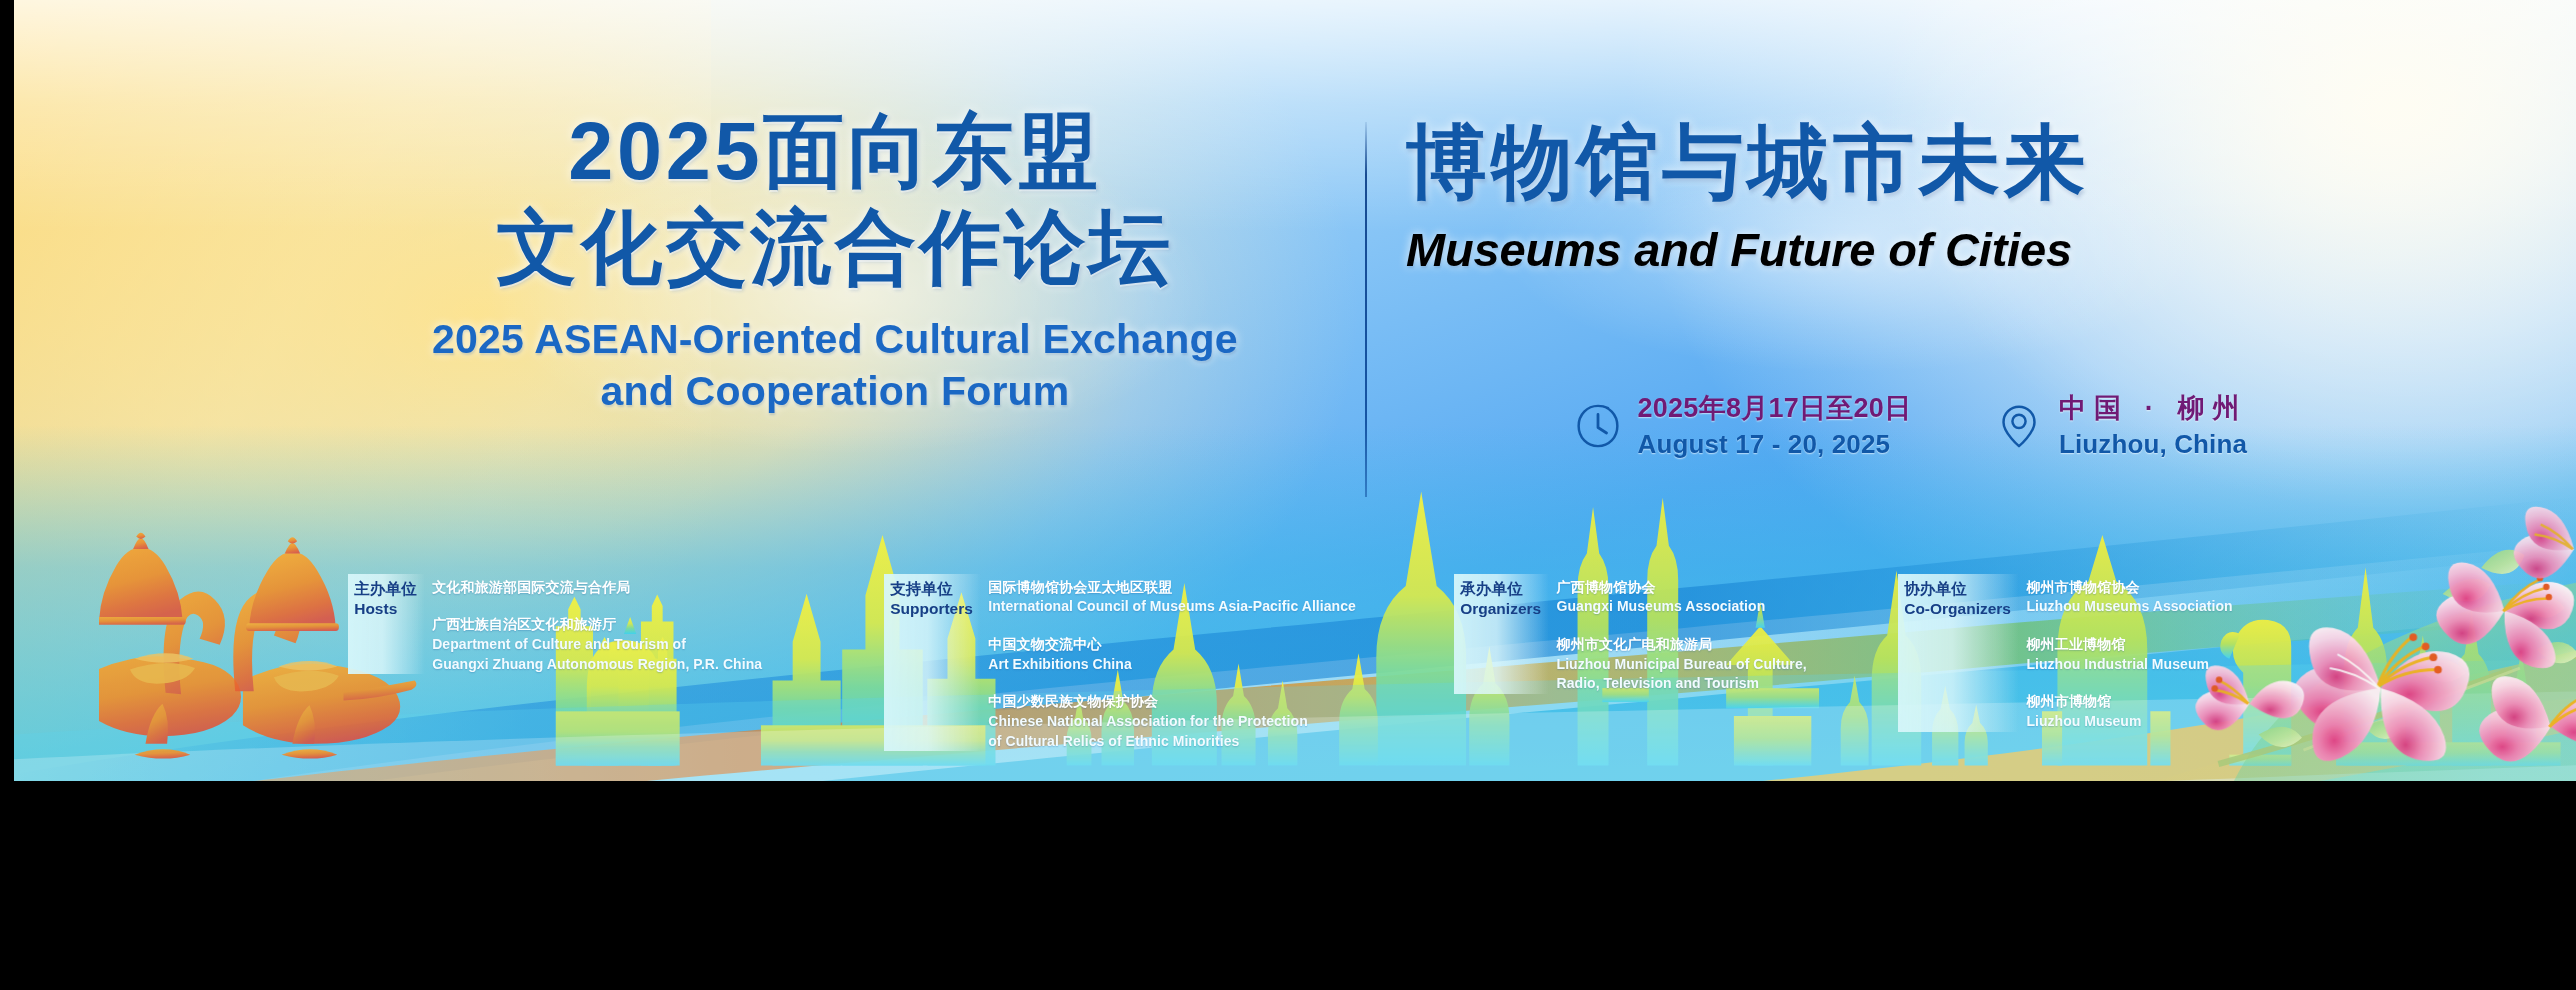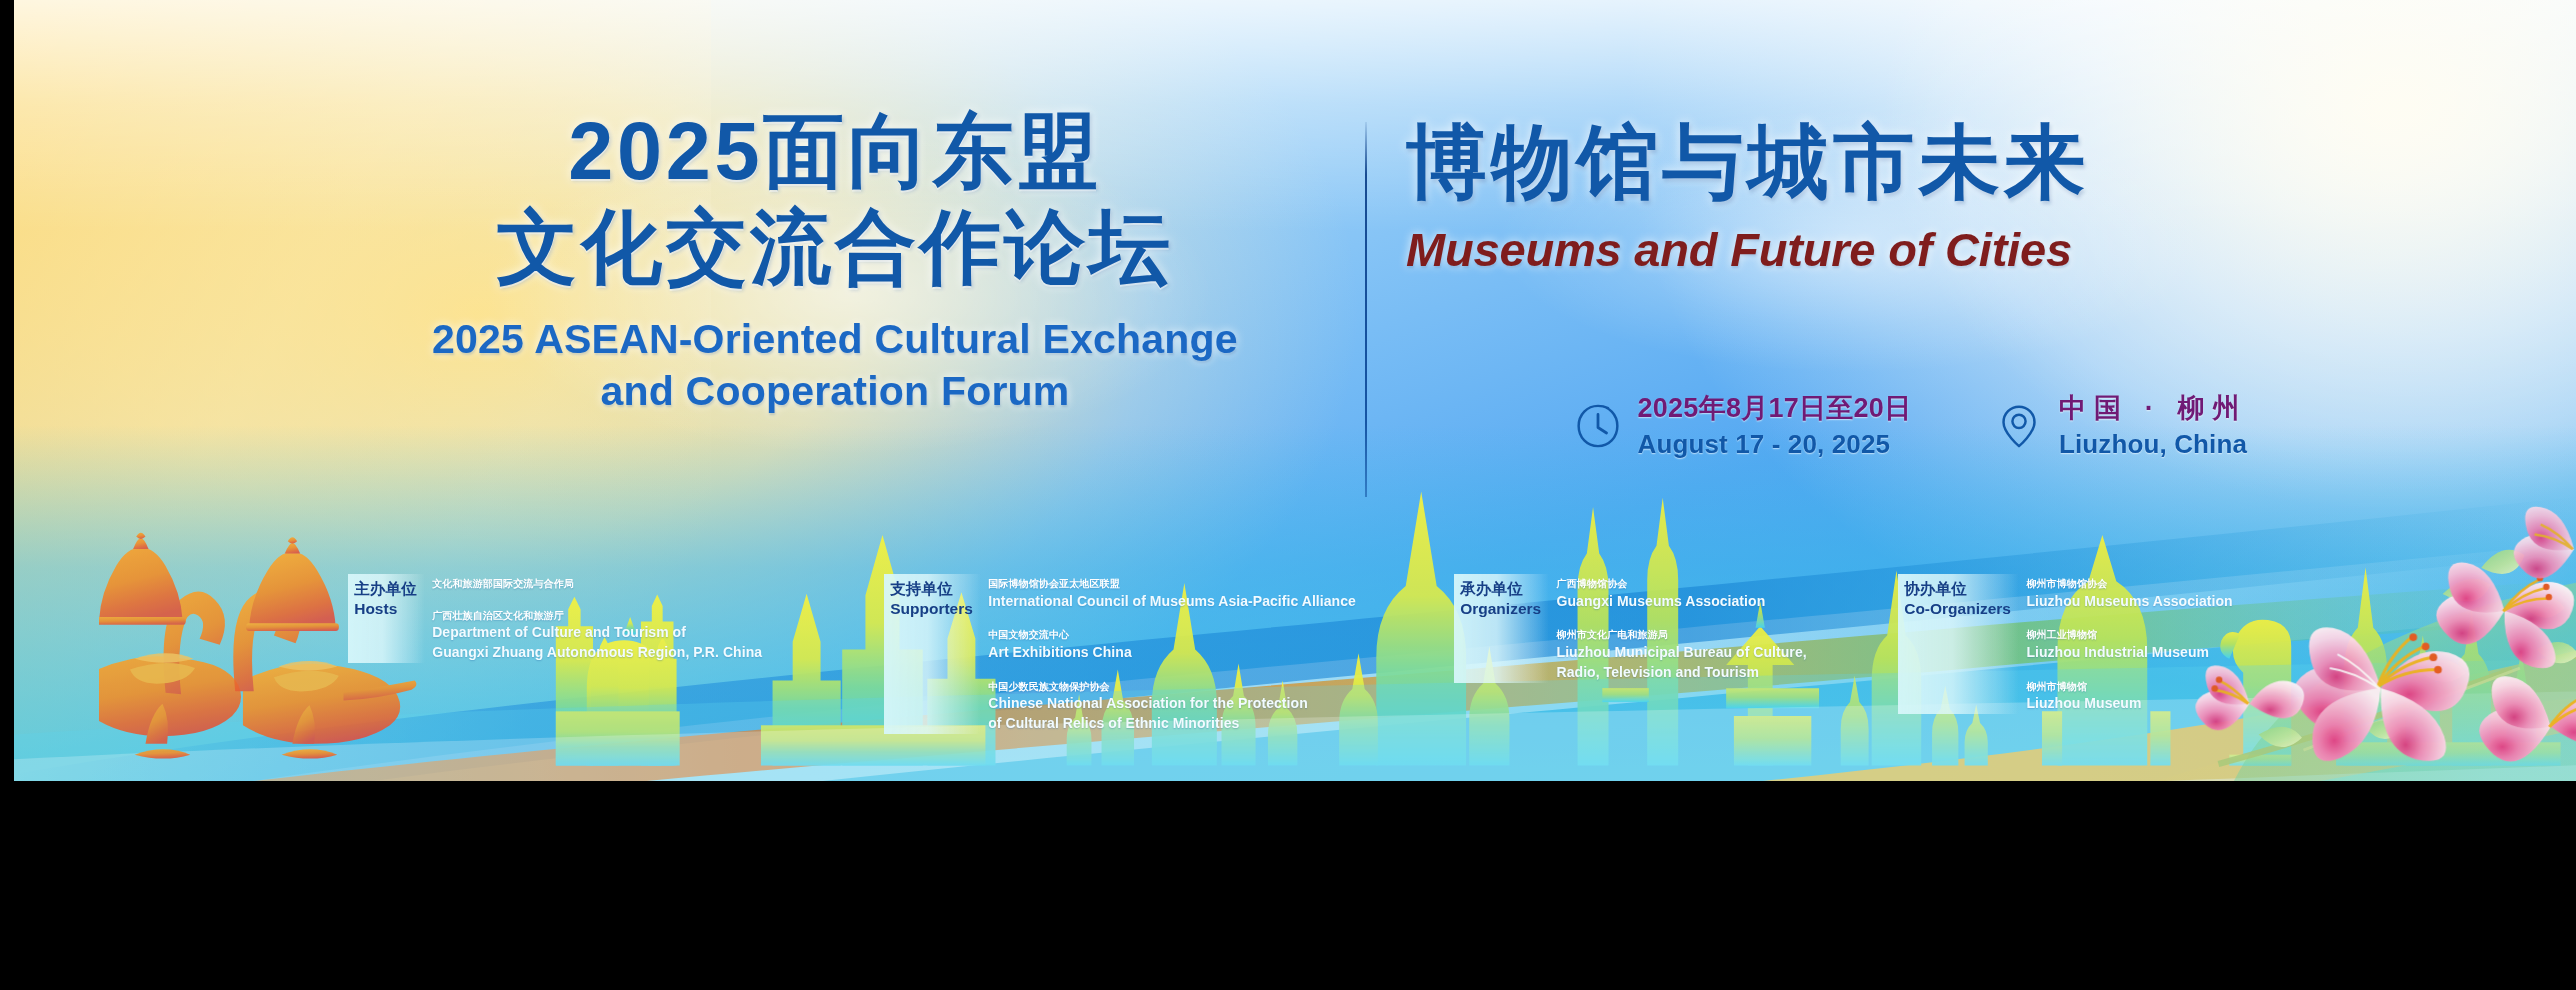--- a/index.html
+++ b/index.html
@@ -108,21 +108,21 @@
     white-space:nowrap;
     text-shadow:0 0 10.8px rgba(255,255,255,0.8),1.5px 3.1px 3.9px rgba(20,70,140,0.28);
   }
   .en-right{
     margin-top:17px;
     font-weight:700;
     font-style:italic;
     font-size:47px;
     line-height:1.1;
     letter-spacing:-0.004em;
-    color:#7f1d1d;
+    color:#000000;
     white-space:nowrap;
     text-shadow:0 0 9.3px rgba(255,255,255,0.85),0.8px 2.3px 2.3px rgba(20,70,140,0.25);
   }
 
   
   .meta{
     position:absolute;
     left:1560px; top:393px;
     display:flex;
     align-items:flex-start;
@@ -165,21 +165,21 @@
 
   .org-list{margin-left:7.7px;padding-top:3.1px;}
   .org-col.c0 .org-list{width:372px;}
   .org-col.c1 .org-list{width:433px;}
   .org-col.c2 .org-list{width:333px;}
   .org-col.c3 .org-list{width:310px;}
 
   .org-entry{margin-bottom:17px;}
   .org-entry:last-child{margin-bottom:0;}
   .o-cn{
-    font-weight:700;font-size:10px;line-height:1.45;color:#ffffff;letter-spacing:0.012em;
+    font-weight:700;font-size:14px;line-height:1.45;color:#ffffff;letter-spacing:0.012em;
     text-shadow:0 0.8px 1.5px rgba(30,90,160,0.30);
   }
   .o-en{
     font-weight:700;font-size:14px;line-height:1.42;color:#f2fbff;letter-spacing:0.004em;
     text-shadow:0 0.8px 1.5px rgba(30,90,160,0.30);
   }
   .skyline{position:absolute;left:0;bottom:0;width:2576px;height:325px;}
   .lamps{position:absolute;left:85px;bottom:0;width:325px;height:263px;}
   .flowers{position:absolute;right:0;bottom:0;width:403px;height:286px;}
 </style>

